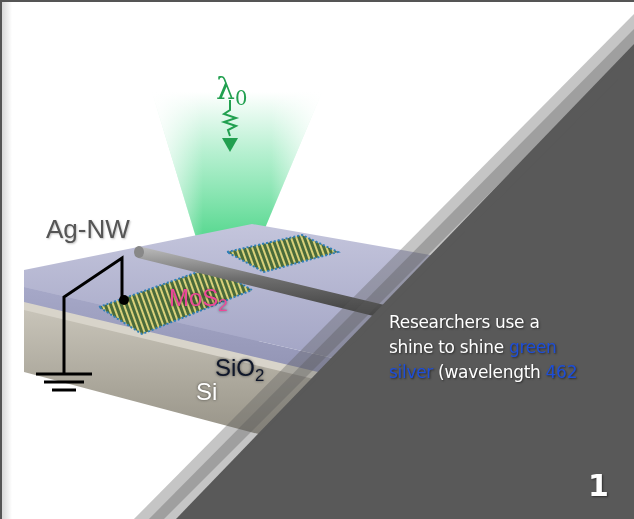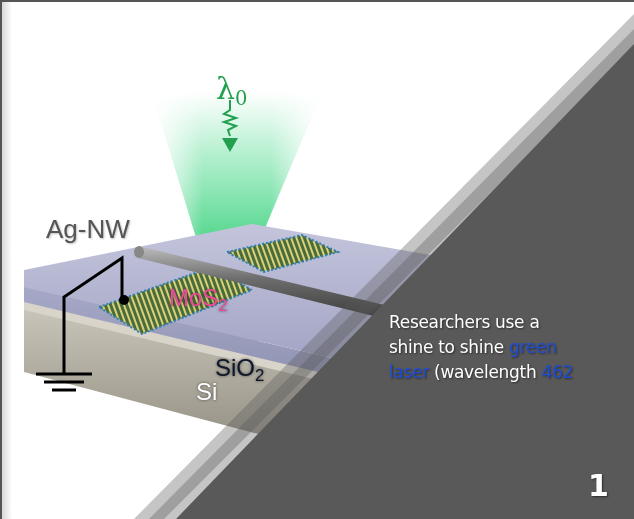--- a/index.html
+++ b/index.html
@@ -117,18 +117,18 @@
   <div class="overlay">
     <div class="lambda"><span>λ</span><sub>0</sub></div>
     <div class="lbl lbl-agnw">Ag-NW</div>
     <div class="lbl lbl-mos2"><span>MoS</span><sub>2</sub></div>
     <div class="lbl lbl-sio2"><span>SiO</span><sub>2</sub></div>
     <div class="lbl lbl-si">Si</div>
 
     <div class="caption">
       <div>Researchers use a</div>
       <div><span>shine to shine </span><span class="hl">green</span></div>
-      <div><span class="hl">laser</span><span> (wavelength </span><span class="hl">462</span></div>
+      <div><span class="hl">silver</span><span> (wavelength </span><span class="hl">462</span></div>
     </div>
 
     <div class="slide-num">1</div>
   </div>
 </div>
 
 </body></html>

